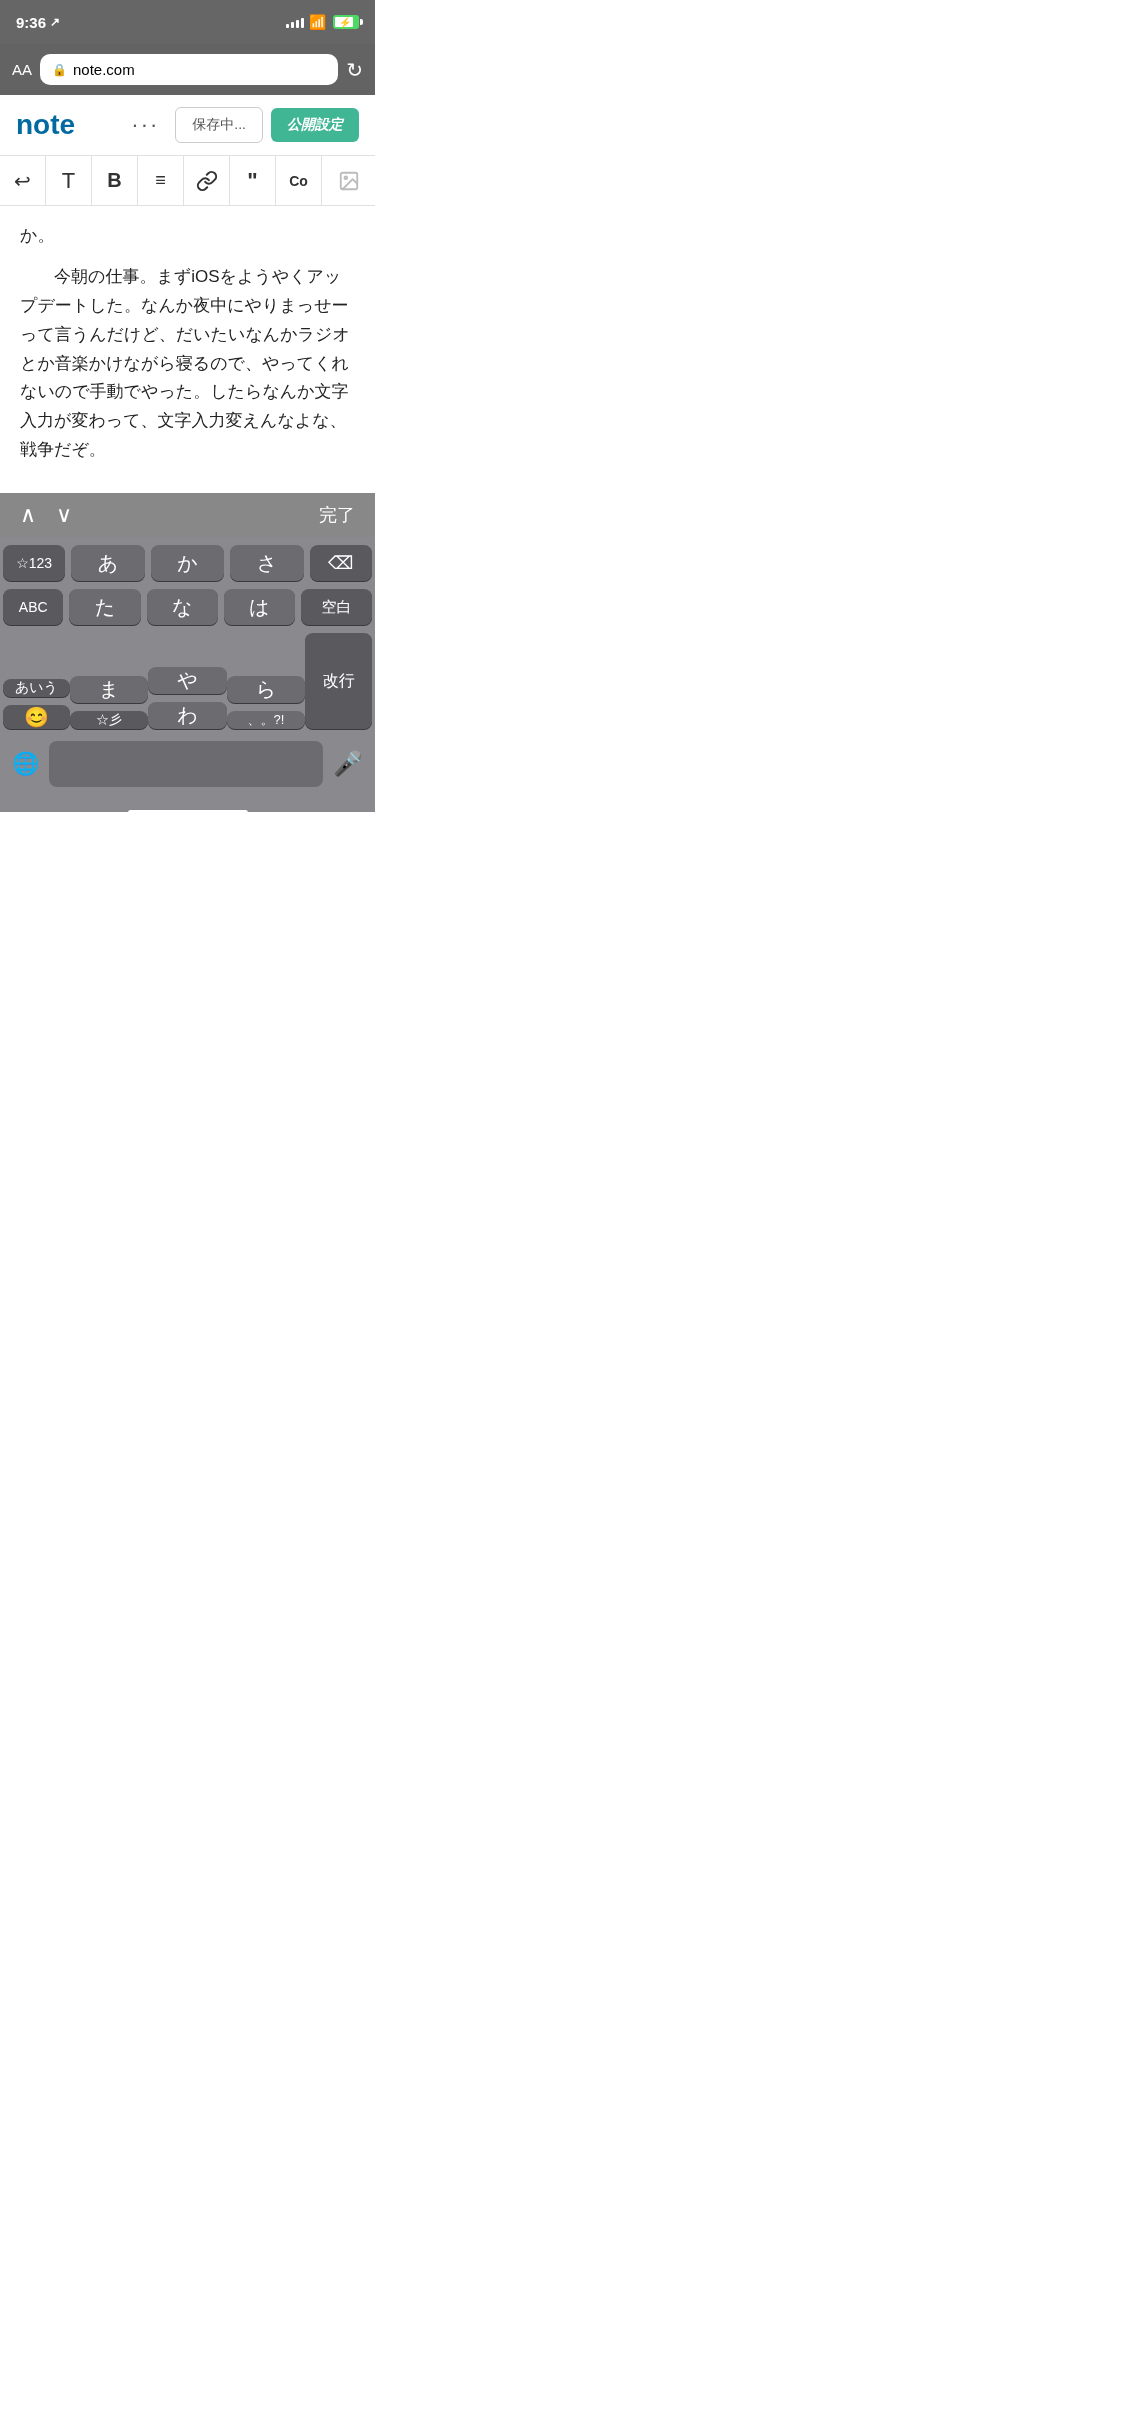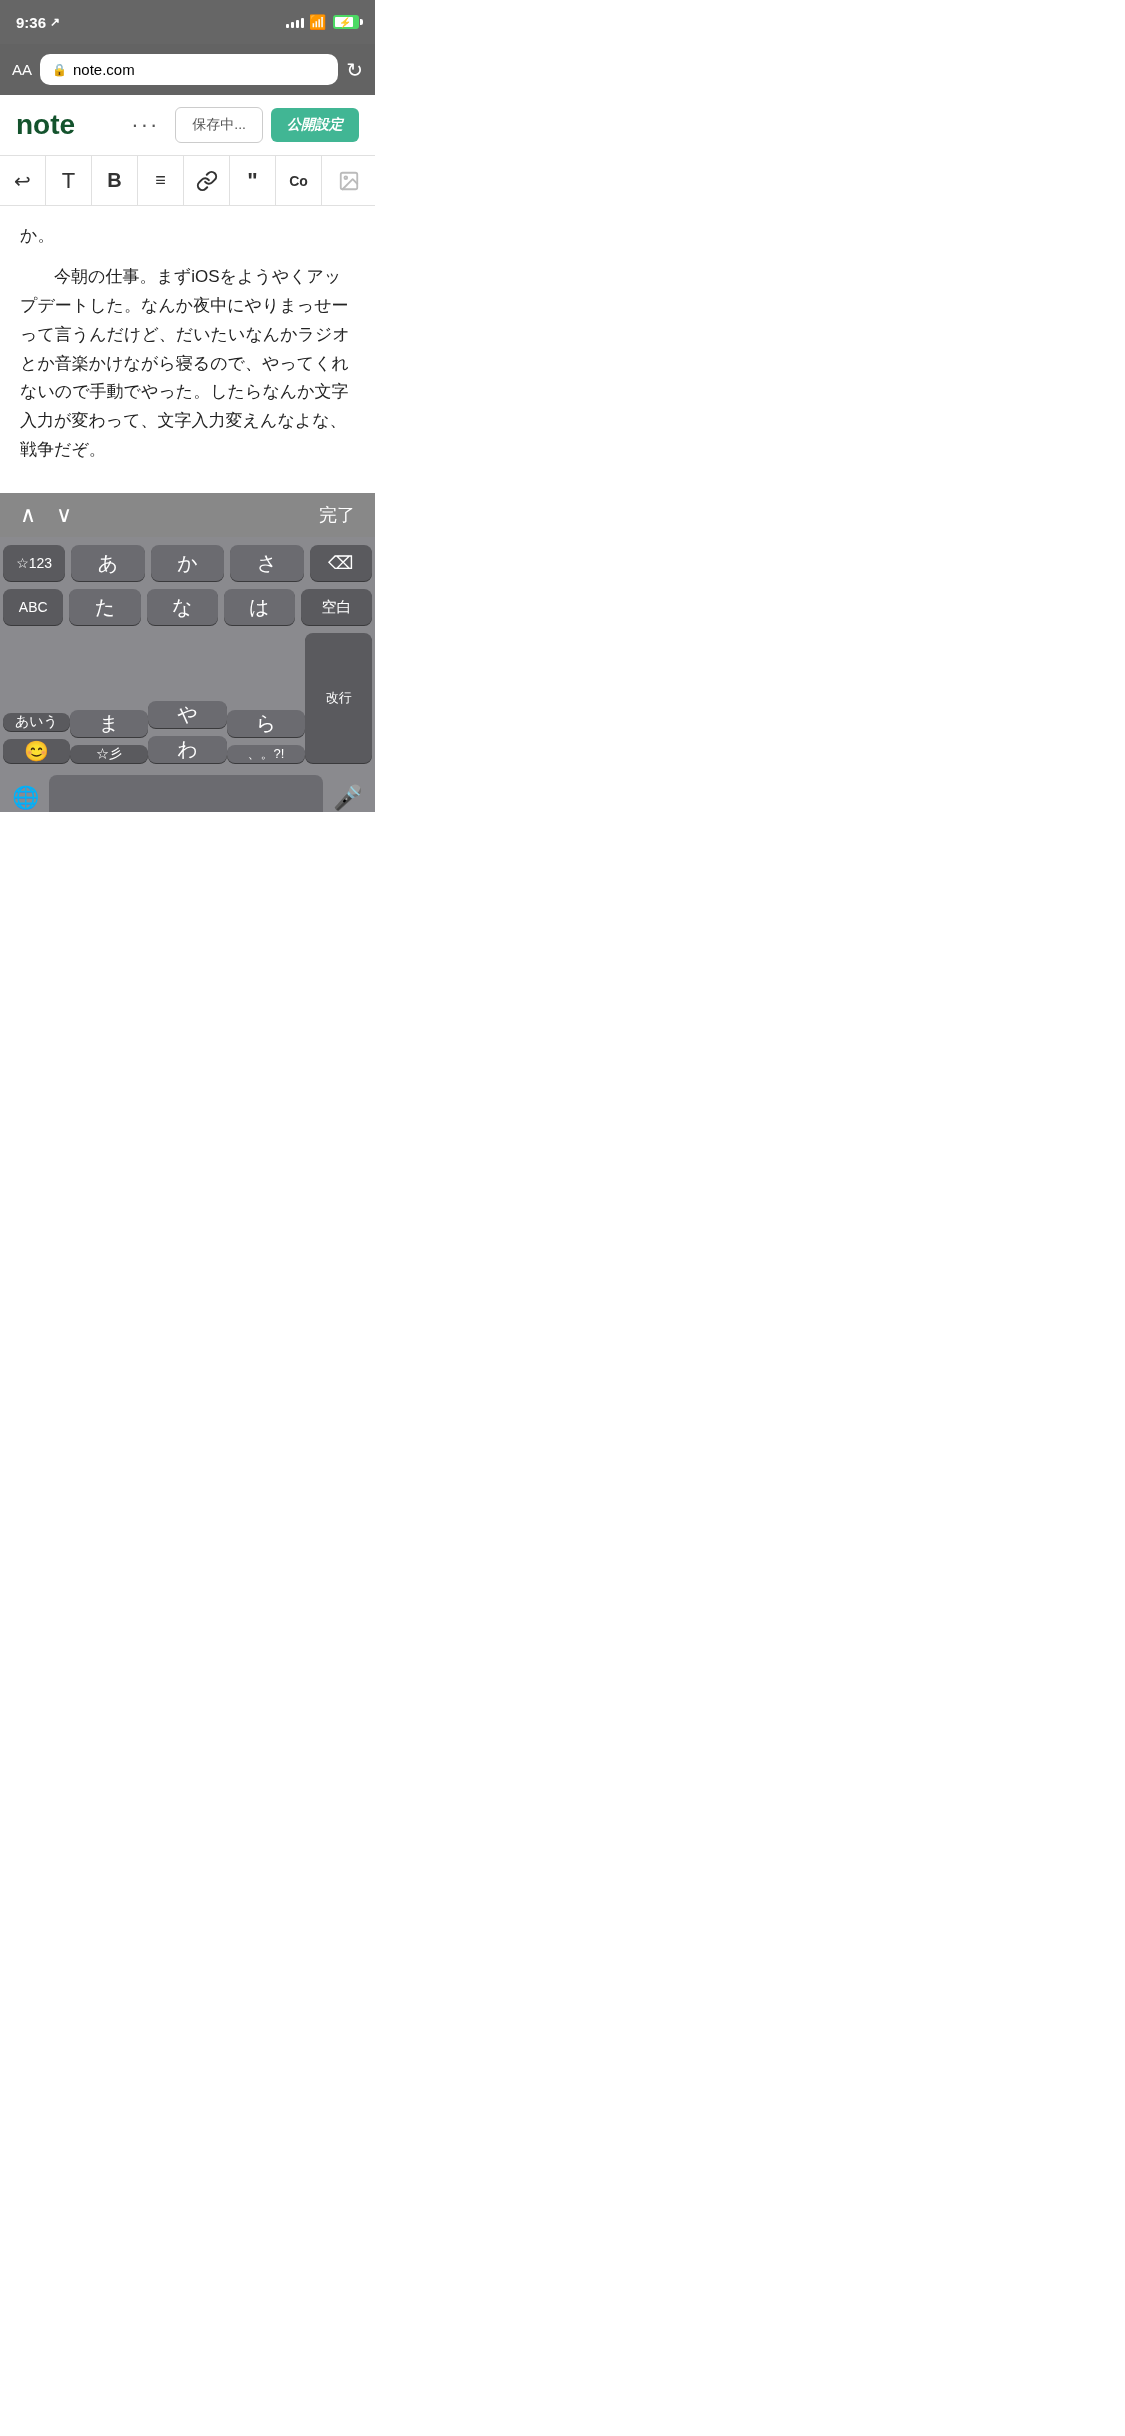--- a/index.html
+++ b/index.html
@@ -133,21 +133,21 @@
       background: #fff;
       padding: 12px 16px;
       display: flex;
       align-items: center;
       gap: 8px;
       border-bottom: 1px solid #e0e0e0;
     }
     .app-logo {
       font-size: 28px;
       font-weight: 900;
-      color: #14532d;
+      color: #0369a1;
       flex: 1;
     }
     .more-btn {
       color: #555;
       font-size: 22px;
       padding: 4px 8px;
       cursor: pointer;
       letter-spacing: 2px;
     }
     .save-btn {
@@ -471,21 +471,21 @@
         <button class="key system" style="height:46px; font-size:13px;">☆彡</button>
       </div>
       <div style="display:flex; flex-direction:column; gap:8px; flex:1;">
         <button class="key" style="height:46px;">や</button>
         <button class="key" style="height:46px;">わ</button>
       </div>
       <div style="display:flex; flex-direction:column; gap:8px; flex:1;">
         <button class="key" style="height:46px;">ら</button>
         <button class="key" style="height:46px; font-size:13px;">、。?!</button>
       </div>
-      <button class="key return-key" style="height:130px; flex:0.85; font-size:13px;">改行</button>
+      <button class="key return-key" style="height:96px; flex:0.85; font-size:16px;">改行</button>
     </div>
 
   </div>
 
   <div class="keyboard-bottom-row">
     <span class="kb-globe">🌐</span>
     <div class="kb-spacebar"></div>
     <span class="kb-mic">🎤</span>
   </div>
 

